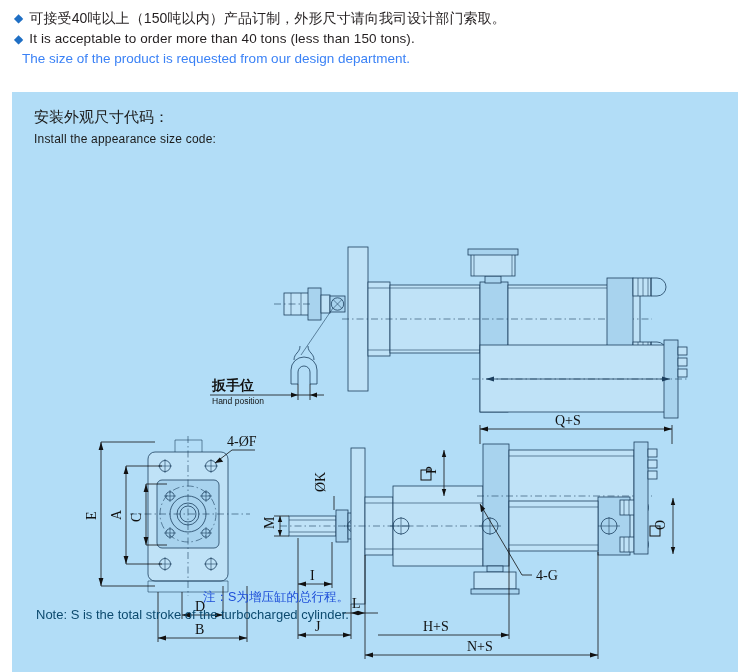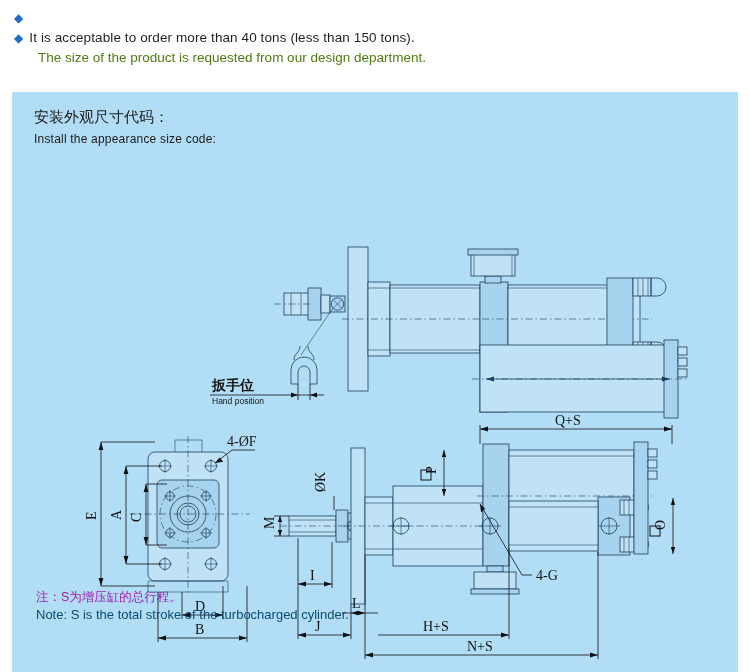--- a/index.html
+++ b/index.html
@@ -19,36 +19,36 @@
     display:flex;align-items:flex-start;
     font-size:13.5px;color:#231f20;line-height:19px;
     letter-spacing:0.1px;
   }
   .note-line.cn{font-size:14px;line-height:21px;}
   .diamond{
     color:#1f6fc4;font-size:12px;line-height:20px;
     margin-right:6px;flex:0 0 auto;
   }
   .note-sub{
-    margin-left:24px;font-size:13.5px;color:#4d7c0f;line-height:20px;
+    margin-left:8px;font-size:13.5px;color:#3b82f6;line-height:20px;
   }
   
   #panel{
     position:absolute;left:12px;top:92px;width:726px;height:580px;
     background:#b2ddf7;
   }
   #panel-heading{
     position:absolute;left:22px;top:14px;
   }
   .head-cn{font-size:15px;color:#1b1b1b;line-height:22px;}
   .head-en{font-size:12px;color:#1b1b1b;line-height:22px;letter-spacing:0.2px;}
   #panel-note{
     position:absolute;left:24px;top:496px;
   }
-  .pnote-cn{font-size:12.5px;color:#a21caf;line-height:18px;}
+  .pnote-cn{font-size:12.5px;color:#1d4ed8;line-height:18px;text-align:right;}
   .pnote-en{font-size:13px;color:#0c4a6e;line-height:18px;}
   
   #drawing{
     position:absolute;left:0;top:0;width:726px;height:580px;
   }
   .ln{stroke:#1c3f5e;fill:none;stroke-width:0.8;}
   .ln-t{stroke:#1c3f5e;fill:none;stroke-width:0.6;}
   .ln-h{stroke:#1c3f5e;fill:none;stroke-width:0.6;stroke-dasharray:7 3 1.5 3;}
   .fillp{fill:#bfe2f7;stroke:#1c3f5e;stroke-width:0.8;}
   .fillq{fill:#a8d3ee;stroke:#1c3f5e;stroke-width:0.8;}
@@ -56,20 +56,21 @@
   .dimtxt{font-family:"Liberation Serif", serif;font-size:14px;fill:#111;}
   .cnlbl{font-family:"Liberation Sans", sans-serif;font-size:14px;fill:#111;font-weight:bold;}
   .enlbl{font-family:"Liberation Sans", sans-serif;font-size:8.5px;fill:#111;}
 </style>
 </head>
 <body>
 
 <div id="notes">
   <div class="note-line cn">
     <span class="diamond">◆</span>
+    <span>可接受40吨以上（150吨以内）产品订制，外形尺寸请向我司设计部门索取。</span>
   </div>
   <div class="note-line">
     <span class="diamond">◆</span>
     <span>It is acceptable to order more than 40 tons (less than 150 tons).</span>
   </div>
   <div class="note-sub">The size of the product is requested from our design department.</div>
 </div>
 
 <div id="panel">
 

